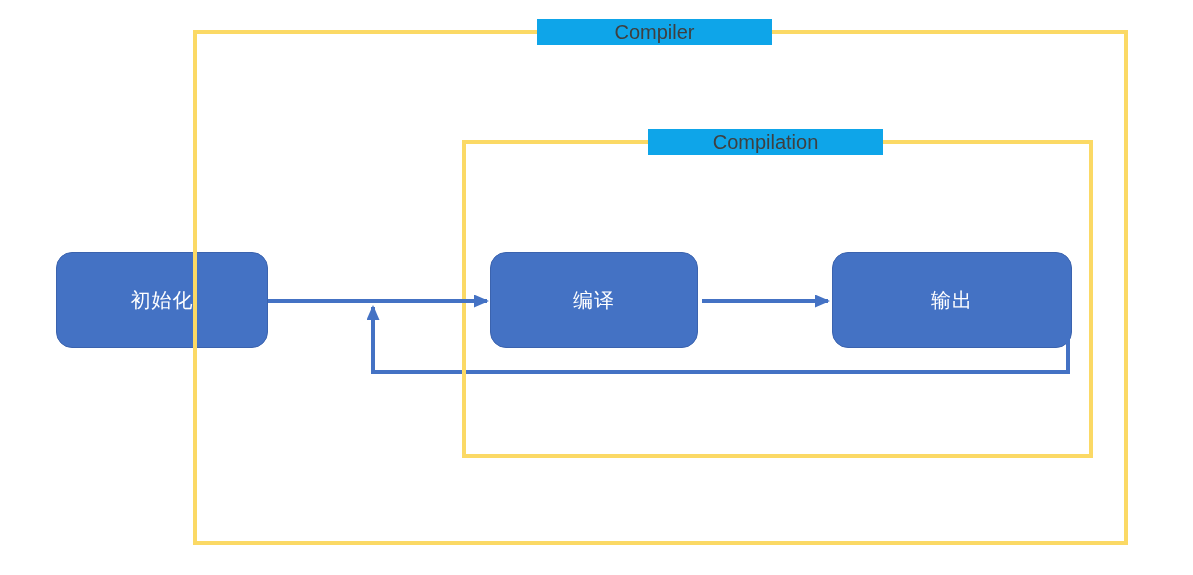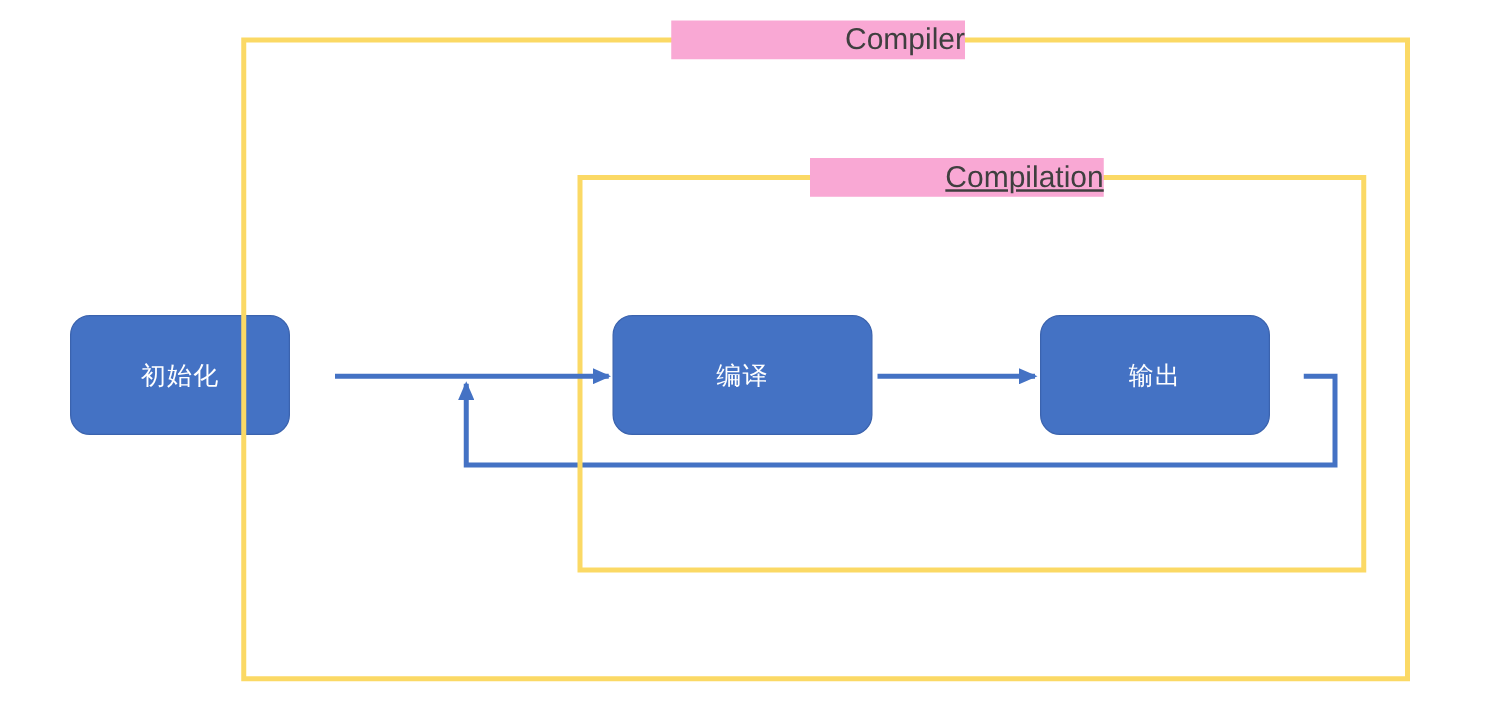--- a/index.html
+++ b/index.html
@@ -20,23 +20,23 @@
     top: 252px;
     height: 96px;
     background: #4472C4;
     border: 1.5px solid #3B63AE;
     border-radius: 16px;
     display: flex;
     align-items: center;
     justify-content: center;
     z-index: 1;
   }
-  .node-init    { left: 56px;  width: 176px; }
+  .node-init    { left: 56px;  width: 212px; }
   .node-compile { left: 490px; width: 208px; }
-  .node-output  { left: 832px; width: 184px; }
+  .node-output  { left: 832px; width: 240px; }
   .node-label {
     color: #ffffff;
     font-size: 20px;
     letter-spacing: 1px;
     white-space: nowrap;
   }
 
   
   .layer {
     position: absolute;
@@ -59,31 +59,31 @@
     border: 4px solid #FBD965;
     background: transparent;
     z-index: 3;
   }
   .group-compiler    { left: 193px; top: 30px;  width: 935px; height: 515px; }
   .group-compilation { left: 462px; top: 140px; width: 631px; height: 318px; }
 
   
   .gap-label {
     position: absolute;
-    background: #f9a8d4;
+    background: #0ea5e9;
     color: #3F3F3F;
-    font-size: 24px;
-    text-align: right;
+    font-size: 20px;
+    text-align: center;
     transform: translateY(-50%);
     z-index: 5;
     white-space: nowrap;
     line-height: 1.3;
   }
   .compiler-label    { left: 537px; width: 235px; top: 32px; }
-  .compilation-label { left: 648px; width: 235px; top: 142px; text-decoration: underline; }
+  .compilation-label { left: 648px; width: 235px; top: 142px; }
   .feedback-label    { left: 650px; width: 205px; top: 371px; }
 </style>
 </head>
 <body>
 
 <div class="canvas">
 
   <div class="node node-init">
     <span class="node-label">初始化</span>
   </div>

